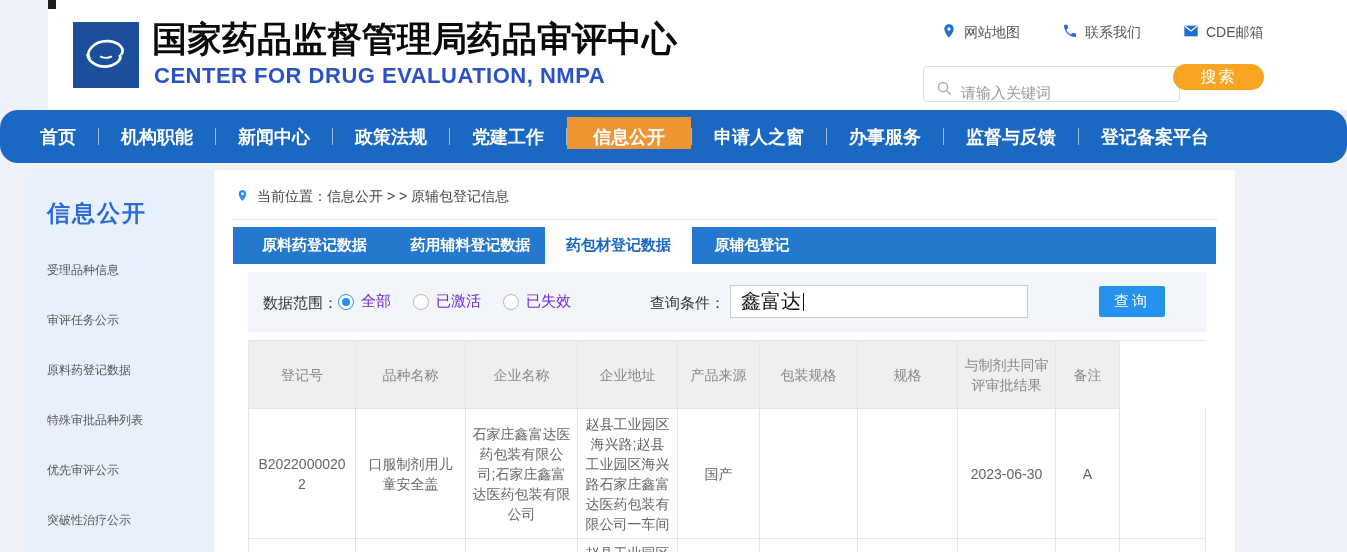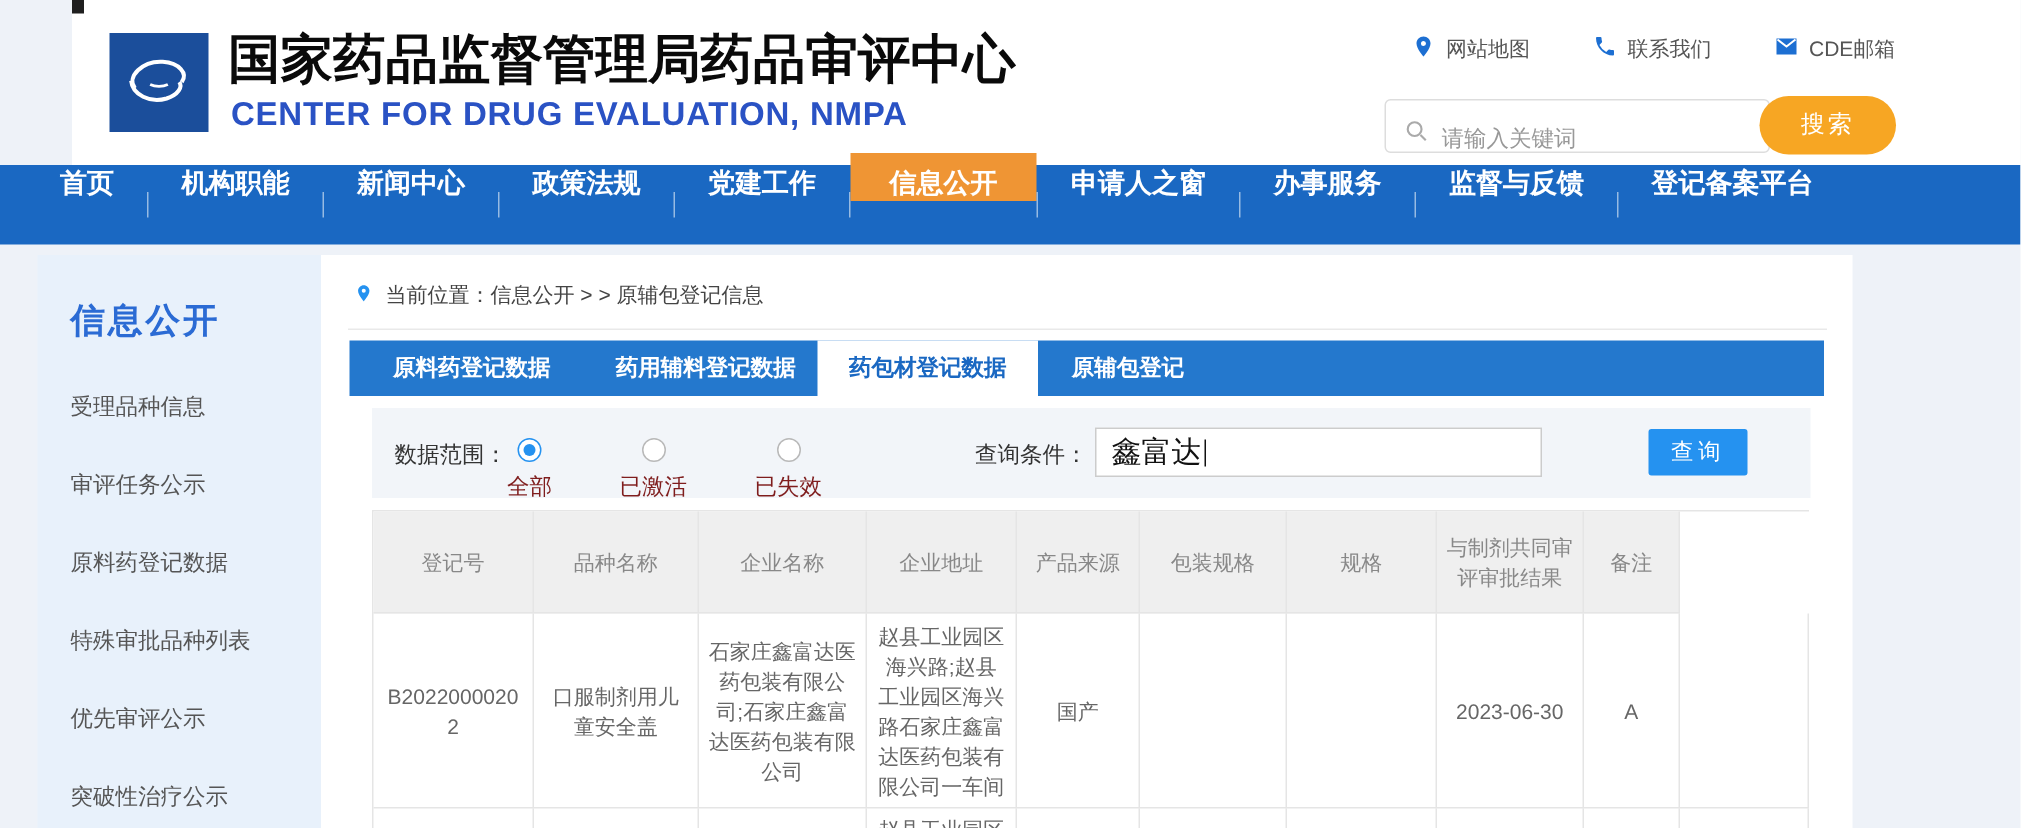--- a/index.html
+++ b/index.html
@@ -18,54 +18,54 @@
   .brand-sub { position:absolute; left:106px; top:63px; font-size:22px; font-weight:bold; color:#2a52c4; letter-spacing:0.5px; white-space:nowrap; }
   .header-links { position:absolute; left:893px; top:23px; display:flex; align-items:center; gap:42px; }
   .hlink { display:flex; align-items:center; gap:7px; font-size:14px; color:#555; cursor:pointer; white-space:nowrap; }
   .hlink svg { width:16px; height:16px; flex:none; }
   .search-box { position:absolute; left:875px; top:66px; width:257px; height:36px; background:#fff;
                 border:1px solid #ddd; border-radius:4px; display:flex; align-items:flex-end; padding-left:12px; gap:8px; }
   .search-box svg { width:17px; height:17px; flex:none; }
   .search-box input { border:none; outline:none; font-size:15px; color:#333; width:150px; background:transparent;
                       font-family:inherit; }
   .search-box input::placeholder { color:#999; }
-  .search-btn { position:absolute; left:1125px; top:64px; width:91px; height:39px; border-radius:20px;
+  .search-btn { position:absolute; left:1125px; top:64px; width:91px; height:26px; border-radius:20px;
                 background:#f7a623; color:#fff; font-size:16px; letter-spacing:2px; border:none;
                 display:flex; align-items:center; justify-content:center; cursor:pointer; font-family:inherit; }
   
   .nav { position:absolute; left:0; top:110px; width:1347px; height:53px; background:#1a68c2;
-         display:flex; align-items:flex-start; padding-left:18px; }
+         display:flex; align-items:center; padding-left:18px;border-radius:18px; }
   .nav-item { display:flex; align-items:center; padding:0 22px; color:#fff; font-size:18px; font-weight:bold;
               cursor:pointer; white-space:nowrap; }
   .nav-item.active { background:#ef9534; margin-top:-8px; padding-top:8px; padding-left:26px; padding-right:26px; }
   .nav-sep { width:1px; height:17px; background:rgba(255,255,255,.55); align-self:center; flex:none; }
   
   .sidebar { position:absolute; left:25px; top:170px; width:190px; height:382px; background:#e8f1fb;
              padding:28px 0 0 22px; overflow:hidden; }
   .sidebar-title { font-size:23px; font-weight:bold; color:#2b6bd4; letter-spacing:2px; }
-  .sidebar-item { margin-top:33px; font-size:15px; color:#555; cursor:pointer; white-space:nowrap; }
+  .sidebar-item { margin-top:33px; font-size:12px; color:#555; cursor:pointer; white-space:nowrap; }
   .sidebar-item:first-of-type { margin-top:30px; }
   
   .main { position:absolute; left:214px; top:170px; width:1021px; height:382px; background:#fff; }
   .breadcrumb { position:absolute; left:22px; top:17px; display:flex; align-items:center; gap:8px;
                 font-size:14px; color:#444; cursor:pointer; }
   .breadcrumb svg { width:13px; height:17px; flex:none; }
   .bc-divider { position:absolute; left:18px; top:49px; width:986px; height:1px; background:#e9e9e9; }
   .tabbar { position:absolute; left:19px; top:57px; width:983px; height:37px; background:#2478cd; display:flex; }
   .tab { display:flex; align-items:center; justify-content:center; color:#fff; font-size:15px; font-weight:bold;
          cursor:pointer; white-space:nowrap; }
   .tab.w1 { width:163px;text-align:center; } .tab.w2 { width:149px; } .tab.w3 { width:147px; } .tab.w4 { width:120px; }
   .tab.active { background:#fff; color:#1a68c2; }
   
   .filterbar { position:absolute; left:34px; top:102px; width:959px; height:60px; background:#f2f5f9; }
   .f-label { position:absolute; top:22px; font-size:15px; color:#333; white-space:nowrap; }
   .f-label.l1 { left:15px; }
   .f-label.l2 { left:402px; }
-  .radio-opt { position:absolute; top:20px; display:flex; align-items:center; gap:7px; font-size:15px; color:#7f1d1d;
-               cursor:pointer; white-space:nowrap;flex-direction:column; }
+  .radio-opt { position:absolute; top:20px; display:flex; align-items:center; gap:7px; font-size:15px; color:#6d28d9;
+               cursor:pointer; white-space:nowrap; }
   .radio-opt.r1 { left:90px; } .radio-opt.r2 { left:165px; } .radio-opt.r3 { left:255px; }
   .radio-circle { width:16px; height:16px; border-radius:50%; border:1px solid #b9b9b9; background:#fff;
                   position:relative; flex:none; }
   .radio-circle.checked { border-color:#2592f0; }
   .radio-circle.checked::after { content:""; position:absolute; left:3px; top:3px; width:8px; height:8px;
                                  border-radius:50%; background:#2592f0; }
   .query-input { position:absolute; left:482px; top:13px; width:298px; height:33px; background:#fff;
                  border:1px solid #ccc; display:flex; align-items:center; padding-left:10px;
                  font-size:20px; color:#111; cursor:text; }
   .caret { width:1px; height:18px; background:#111; margin-left:2px; }

